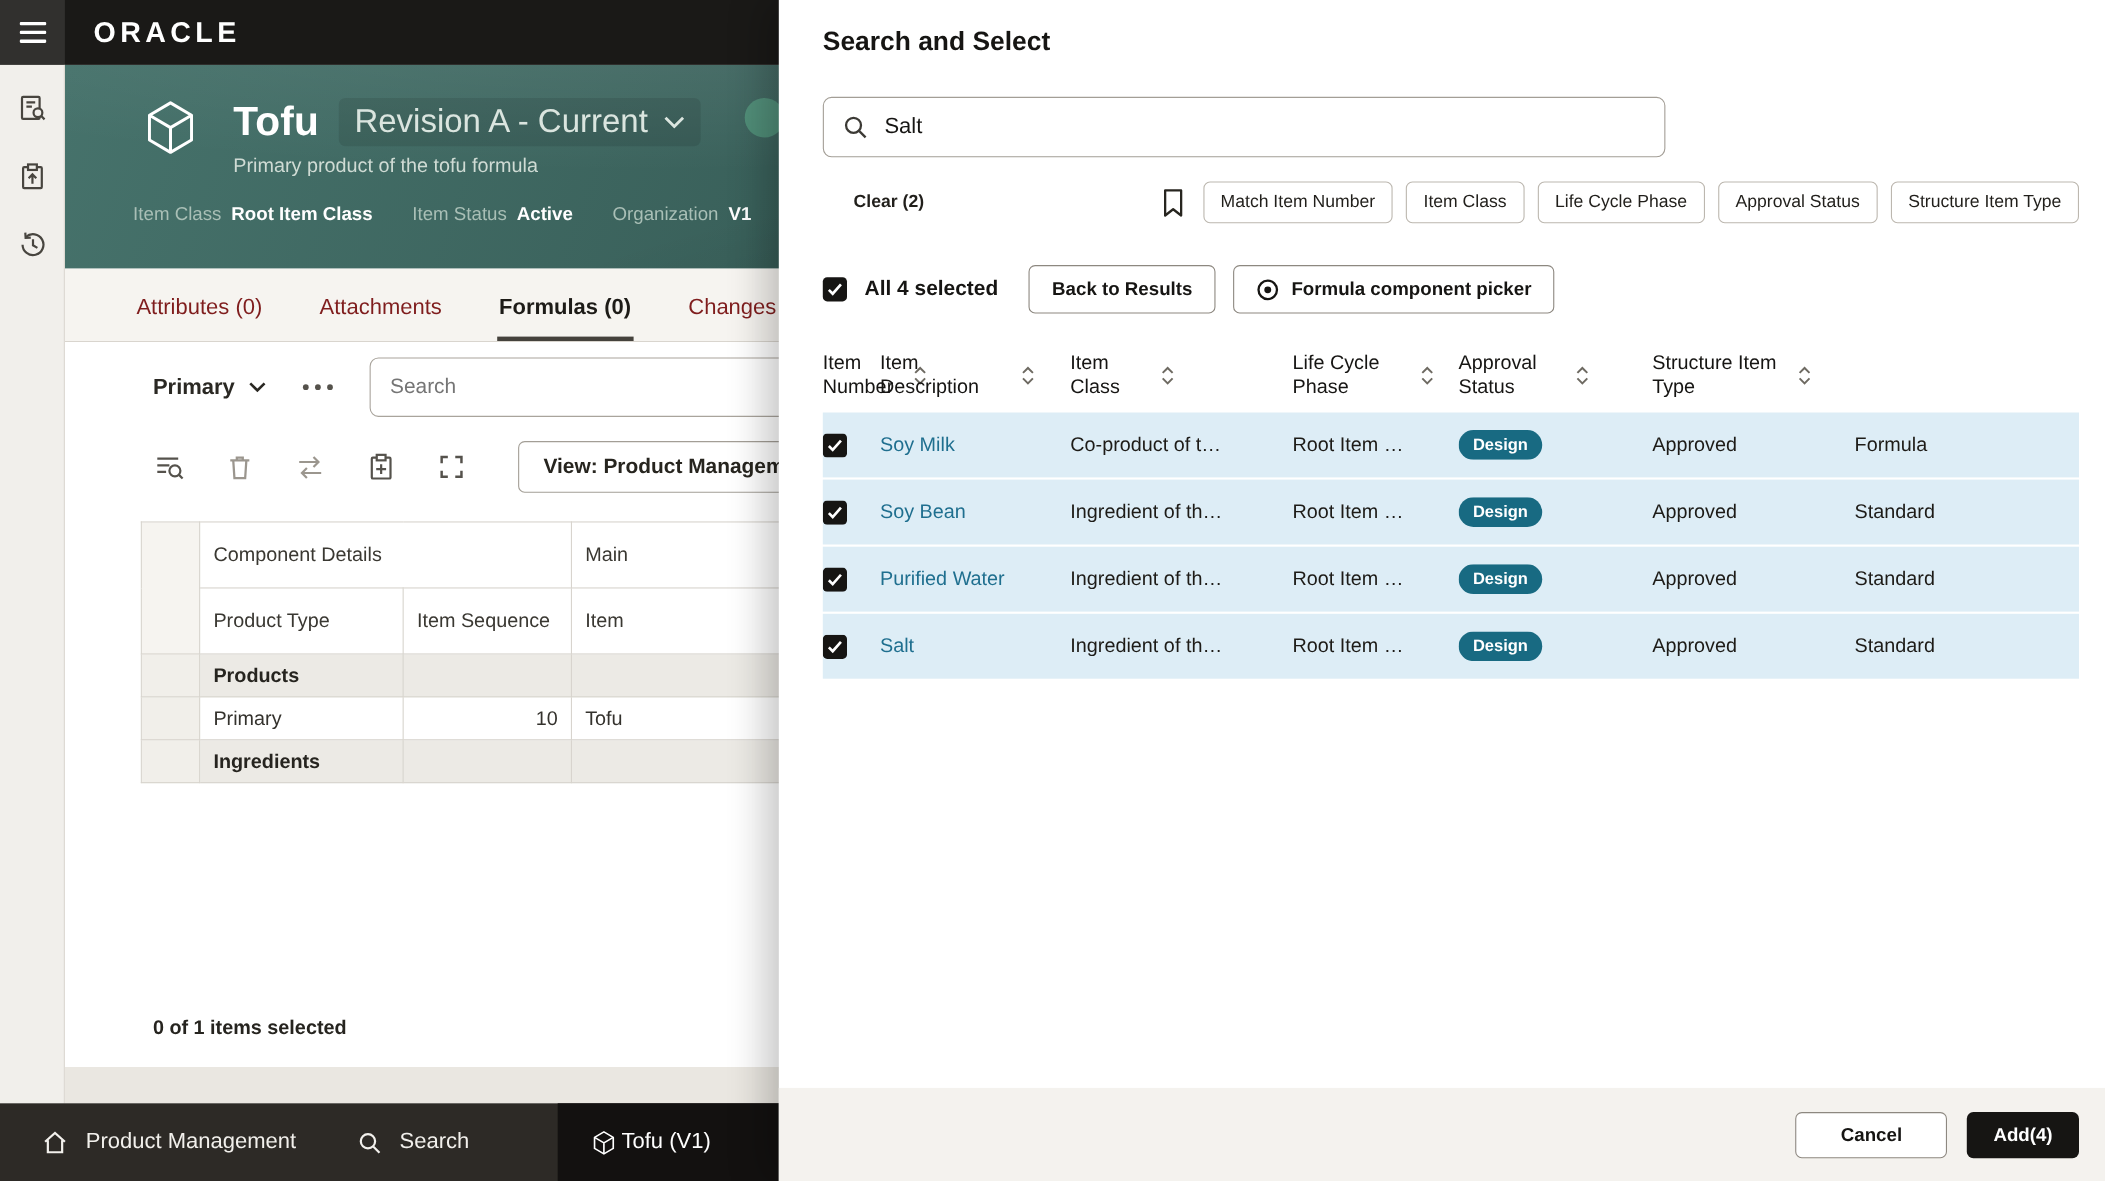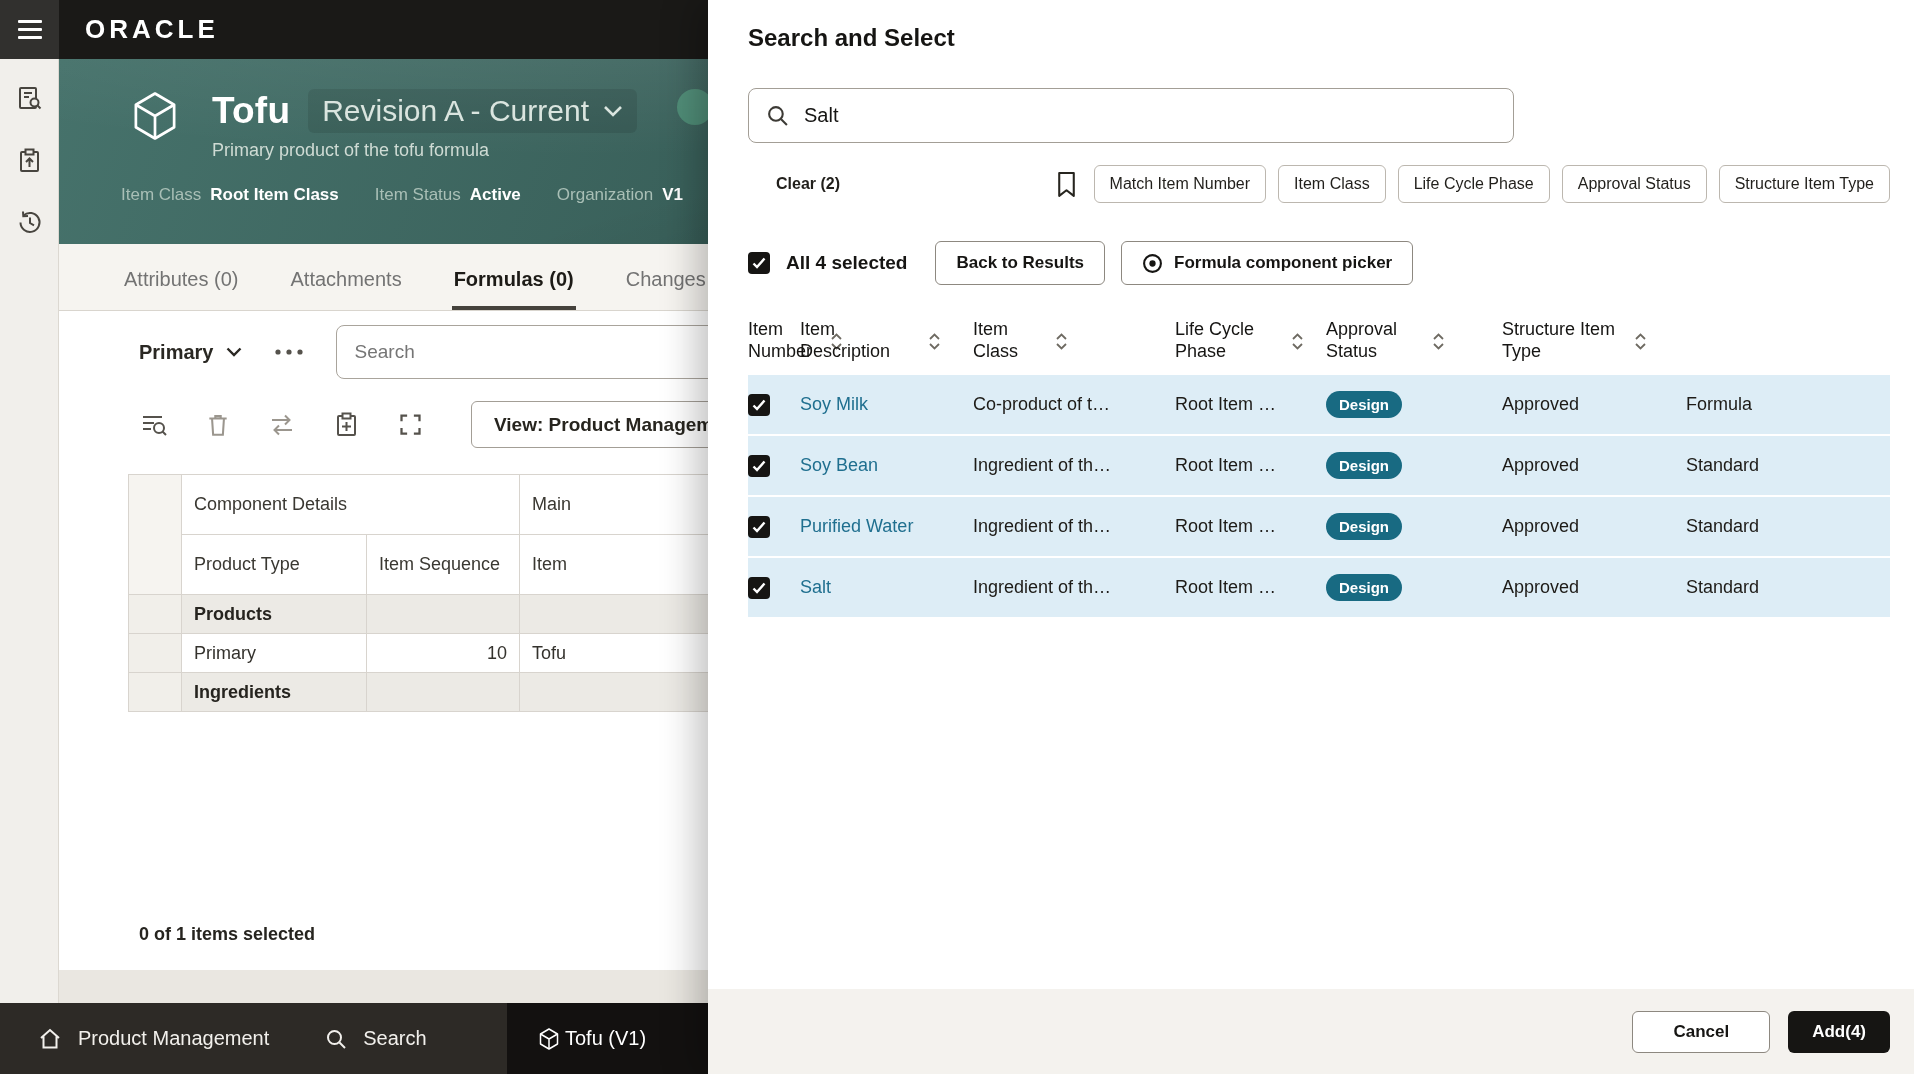--- a/index.html
+++ b/index.html
@@ -29,21 +29,21 @@
   .revision{display:flex;align-items:center;gap:14px;font-size:30px;color:#d9e4de;background:rgba(0,0,0,.10);border:0;border-radius:6px;padding:5px 14px}
   .hero-sub{font-size:18px;color:#cfdbd4;margin-top:7px}
   .hero-meta{position:absolute;left:62px;top:126px;display:flex;column-gap:36px;white-space:nowrap;z-index:1}
   .meta-item{display:flex;align-items:center;gap:9px;font-size:17px}
   .meta-label{color:#a9bfb6}
   .meta-value{color:#fff;font-weight:700}
   .hero-dot{position:absolute;left:618px;top:30px;width:36px;height:36px;border-radius:50%;background:#4b8a74}
 
   
   .tabstrip{height:67px;background:#f6f4f0;border-bottom:1px solid #d9d5ce;display:flex;align-items:flex-end;padding-left:63px;gap:48px;flex:none}
-  .tab{padding:0 2px 19px;font-size:20px;color:#737373;position:relative;background:none;border:0}
+  .tab{padding:0 2px 19px;font-size:20px;color:#7f1d1d;position:relative;background:none;border:0}
   .tab.active{color:#1d1b17;font-weight:700}
   .tab.active::after{content:"";position:absolute;left:0;right:0;bottom:0;height:4px;background:#45423c}
 
   
   .content{flex:1;background:#fff;position:relative;overflow:hidden}
   .controls{display:flex;align-items:center;padding:14px 0 0 80px;gap:26px}
   .type-dd{display:flex;align-items:center;gap:12px;font-size:20px;font-weight:700;color:#2a2823;background:none;border:0}
   .more-btn{background:none;border:0;color:#55524c;padding:6px}
   .lsearch{width:440px;height:54px;border:1px solid #a9a49c;border-radius:8px;background:#fff;display:flex;align-items:center;padding:0 18px}
   .lsearch input{border:0;outline:0;font-size:19px;width:100%;font-family:inherit;color:#161513;background:transparent}

